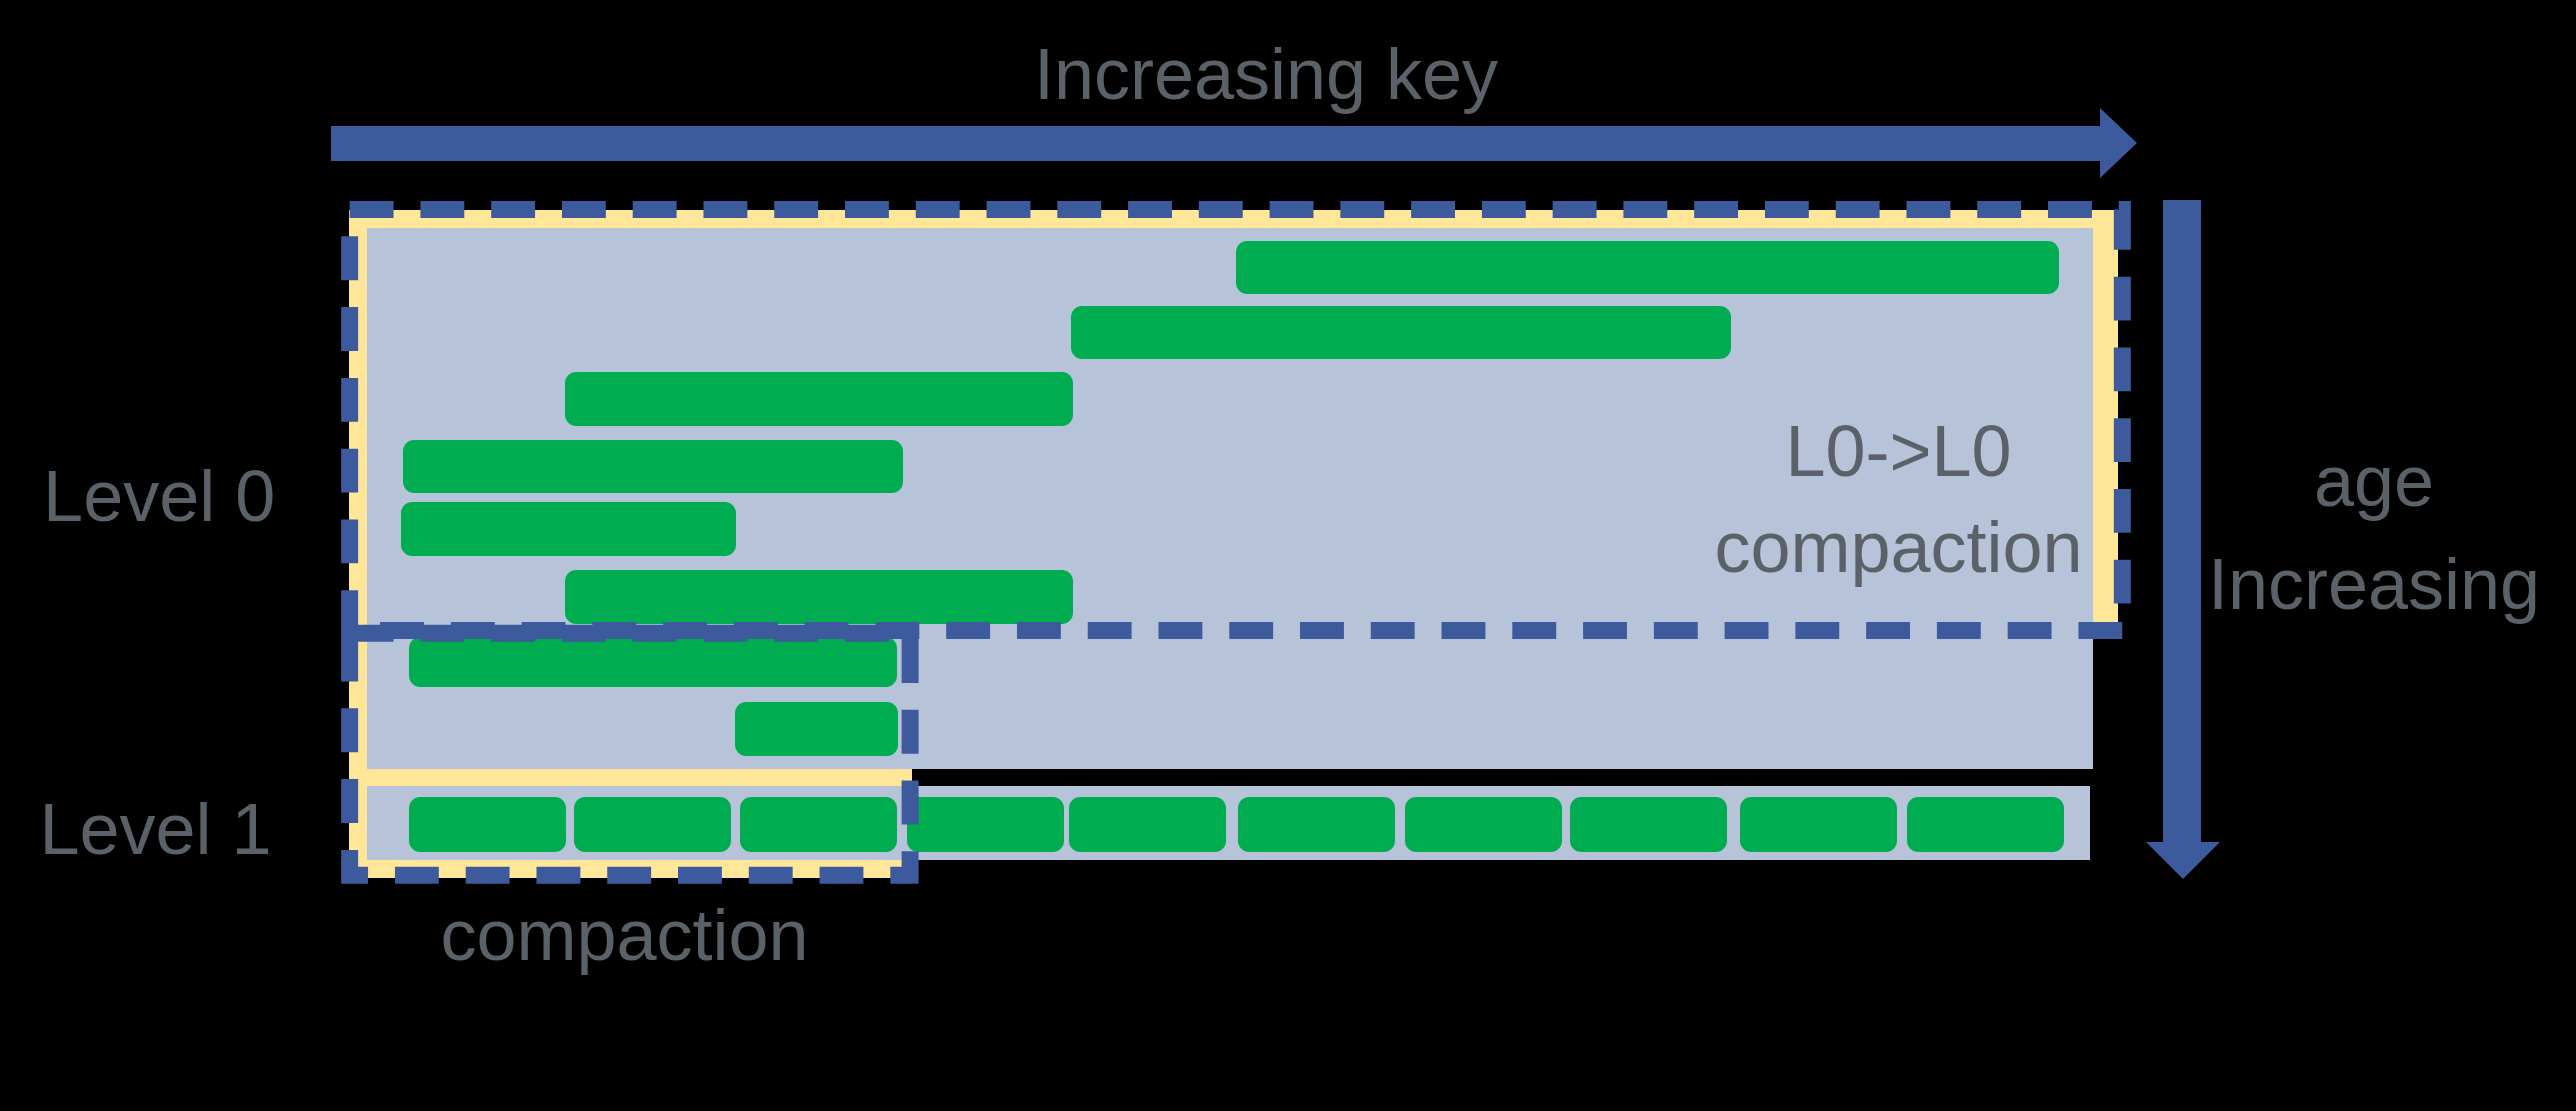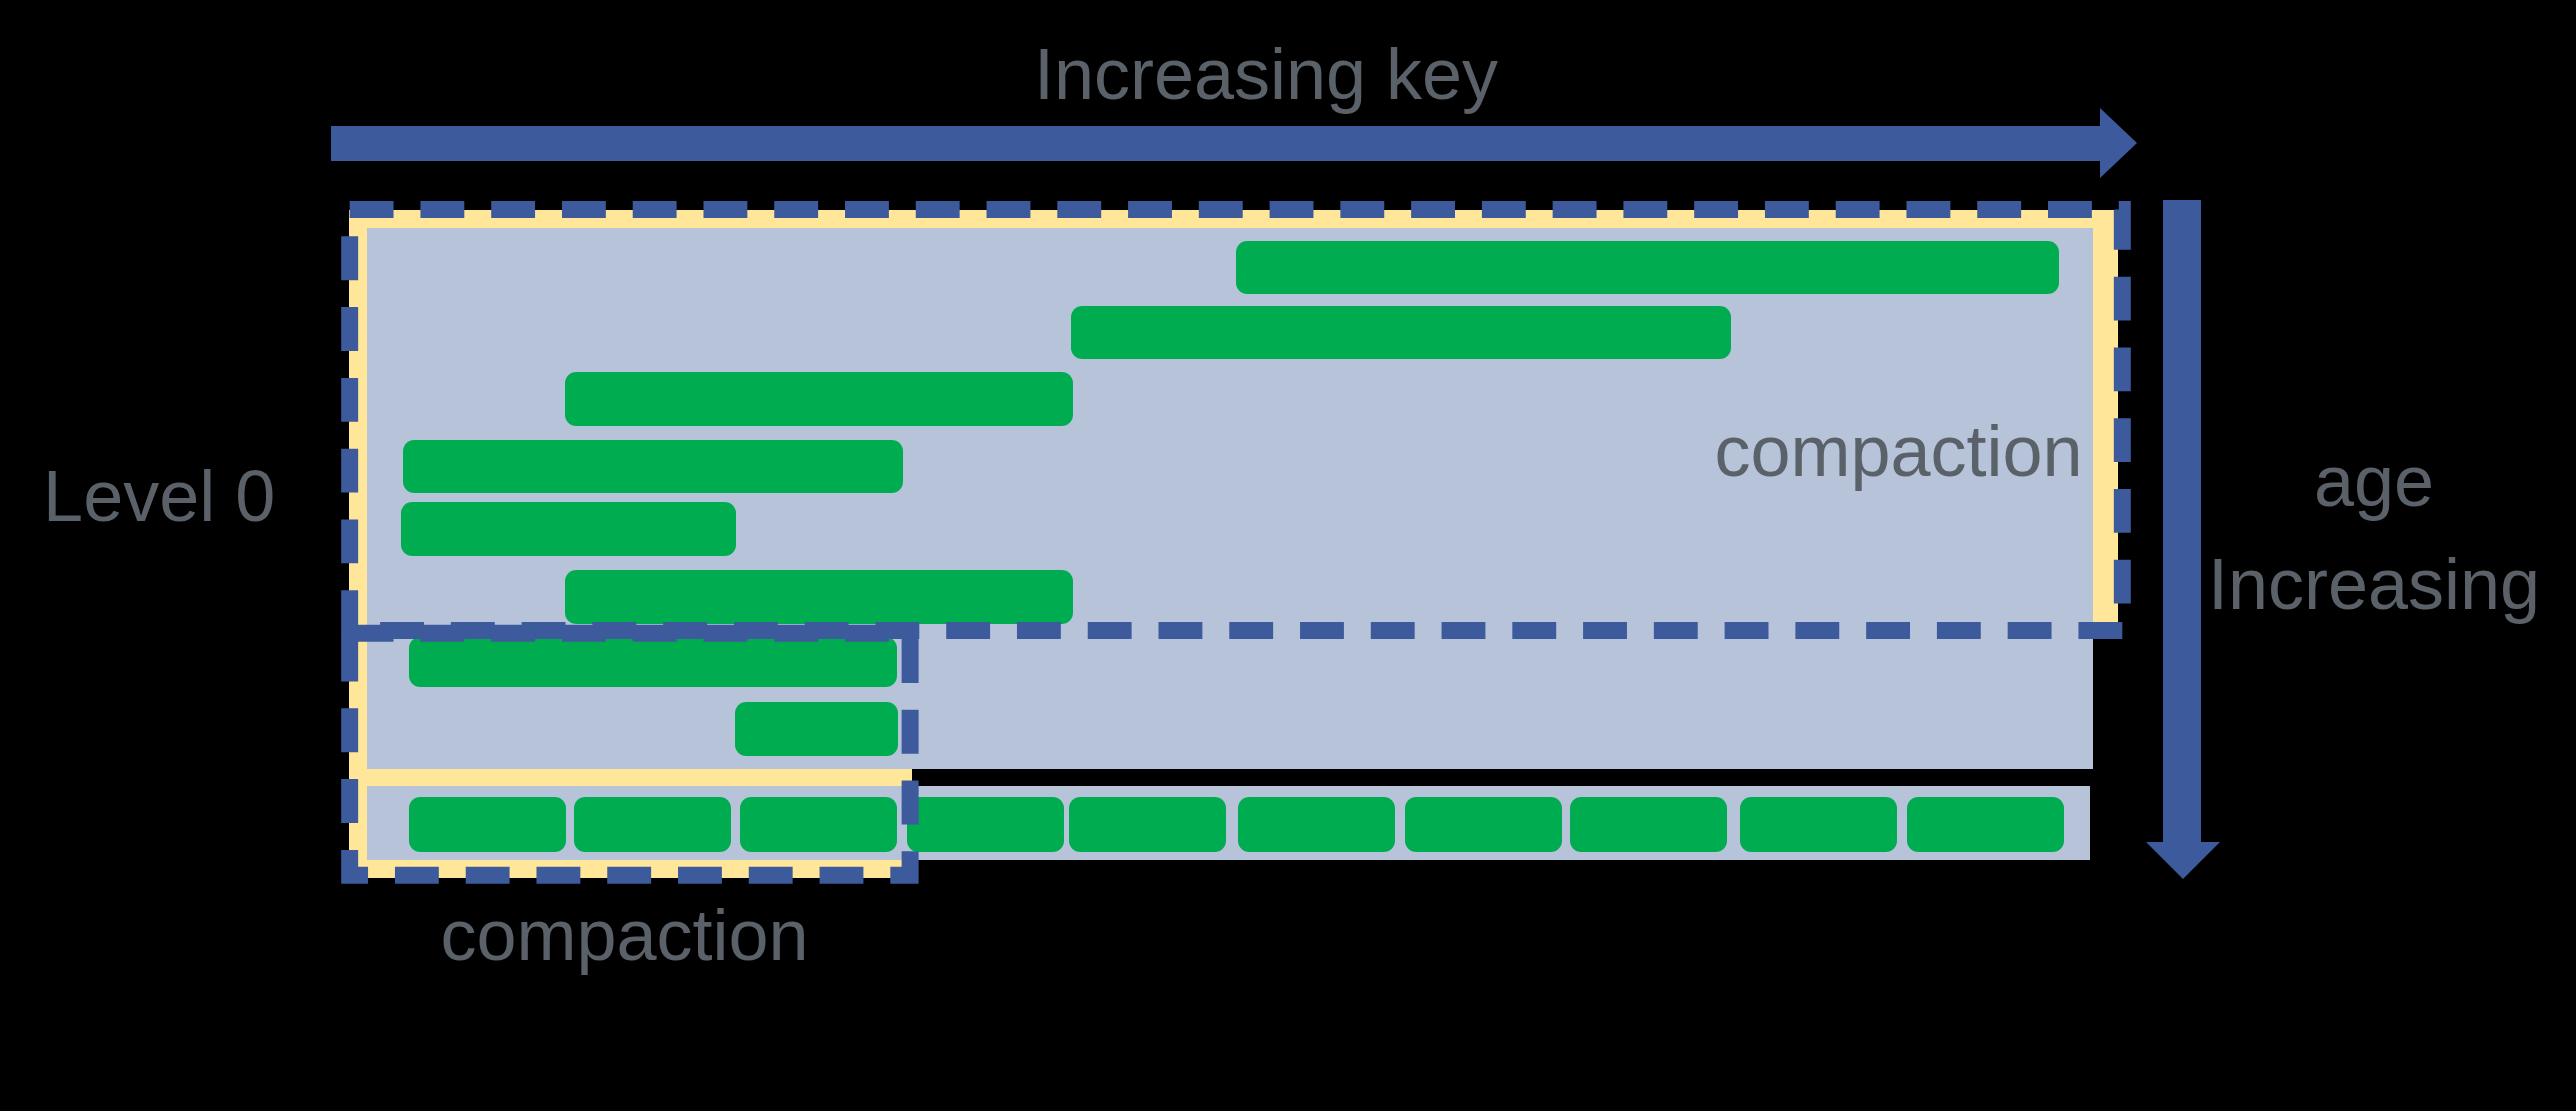--- a/index.html
+++ b/index.html
@@ -93,22 +93,24 @@
 
   <div id="lbl-key" class="lbl">Increasing key</div>
 
   <div id="lbl-age" class="lbl">
     <div style="position:static">age</div>
     <div style="position:static">Increasing</div>
   </div>
 
   <div id="lbl-lv0" class="lbl">Level 0</div>
 
+  <div id="lbl-lv1" class="lbl">Level 1</div>
 
   <div id="lbl-l0l0" class="lbl">
+    <div style="position:static">L0-&gt;L0</div>
     <div style="position:static">compaction</div>
   </div>
 
   <div id="lbl-l0l1" class="lbl">
     <div style="position:static">compaction</div>
   </div>
 
 <div class="sstable" style="left: 1236px; top: 241px; width: 823px; height: 53px;"></div>
     <div class="sstable" style="left: 1071px; top: 306px; width: 660px; height: 53px;"></div>
     <div class="sstable" style="left: 565px; top: 372px; width: 508px; height: 54px;"></div>

